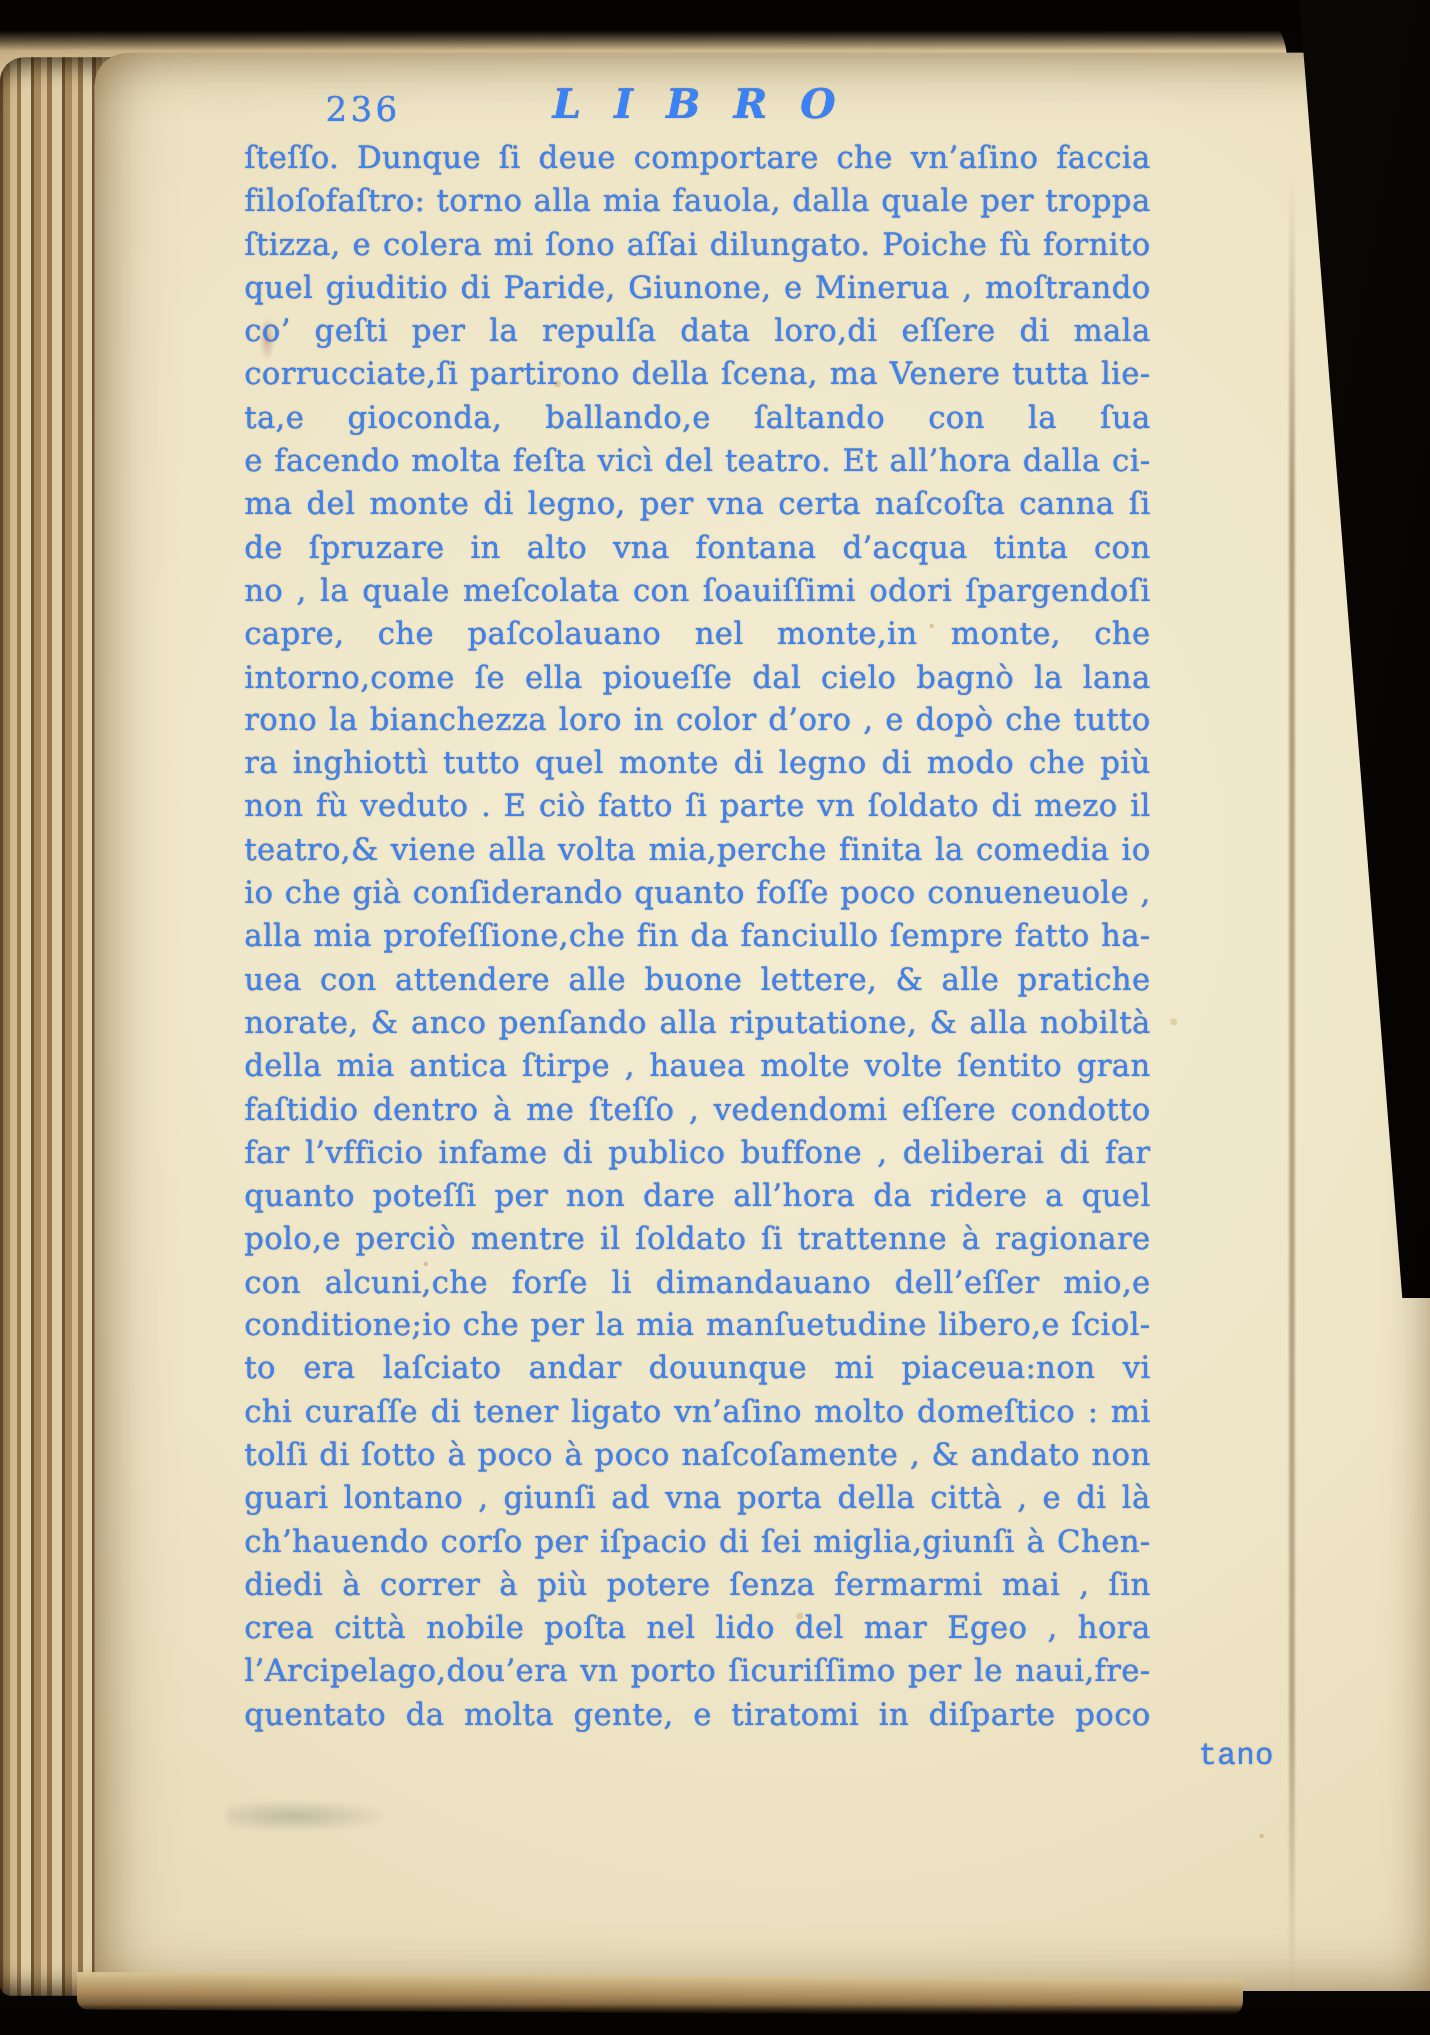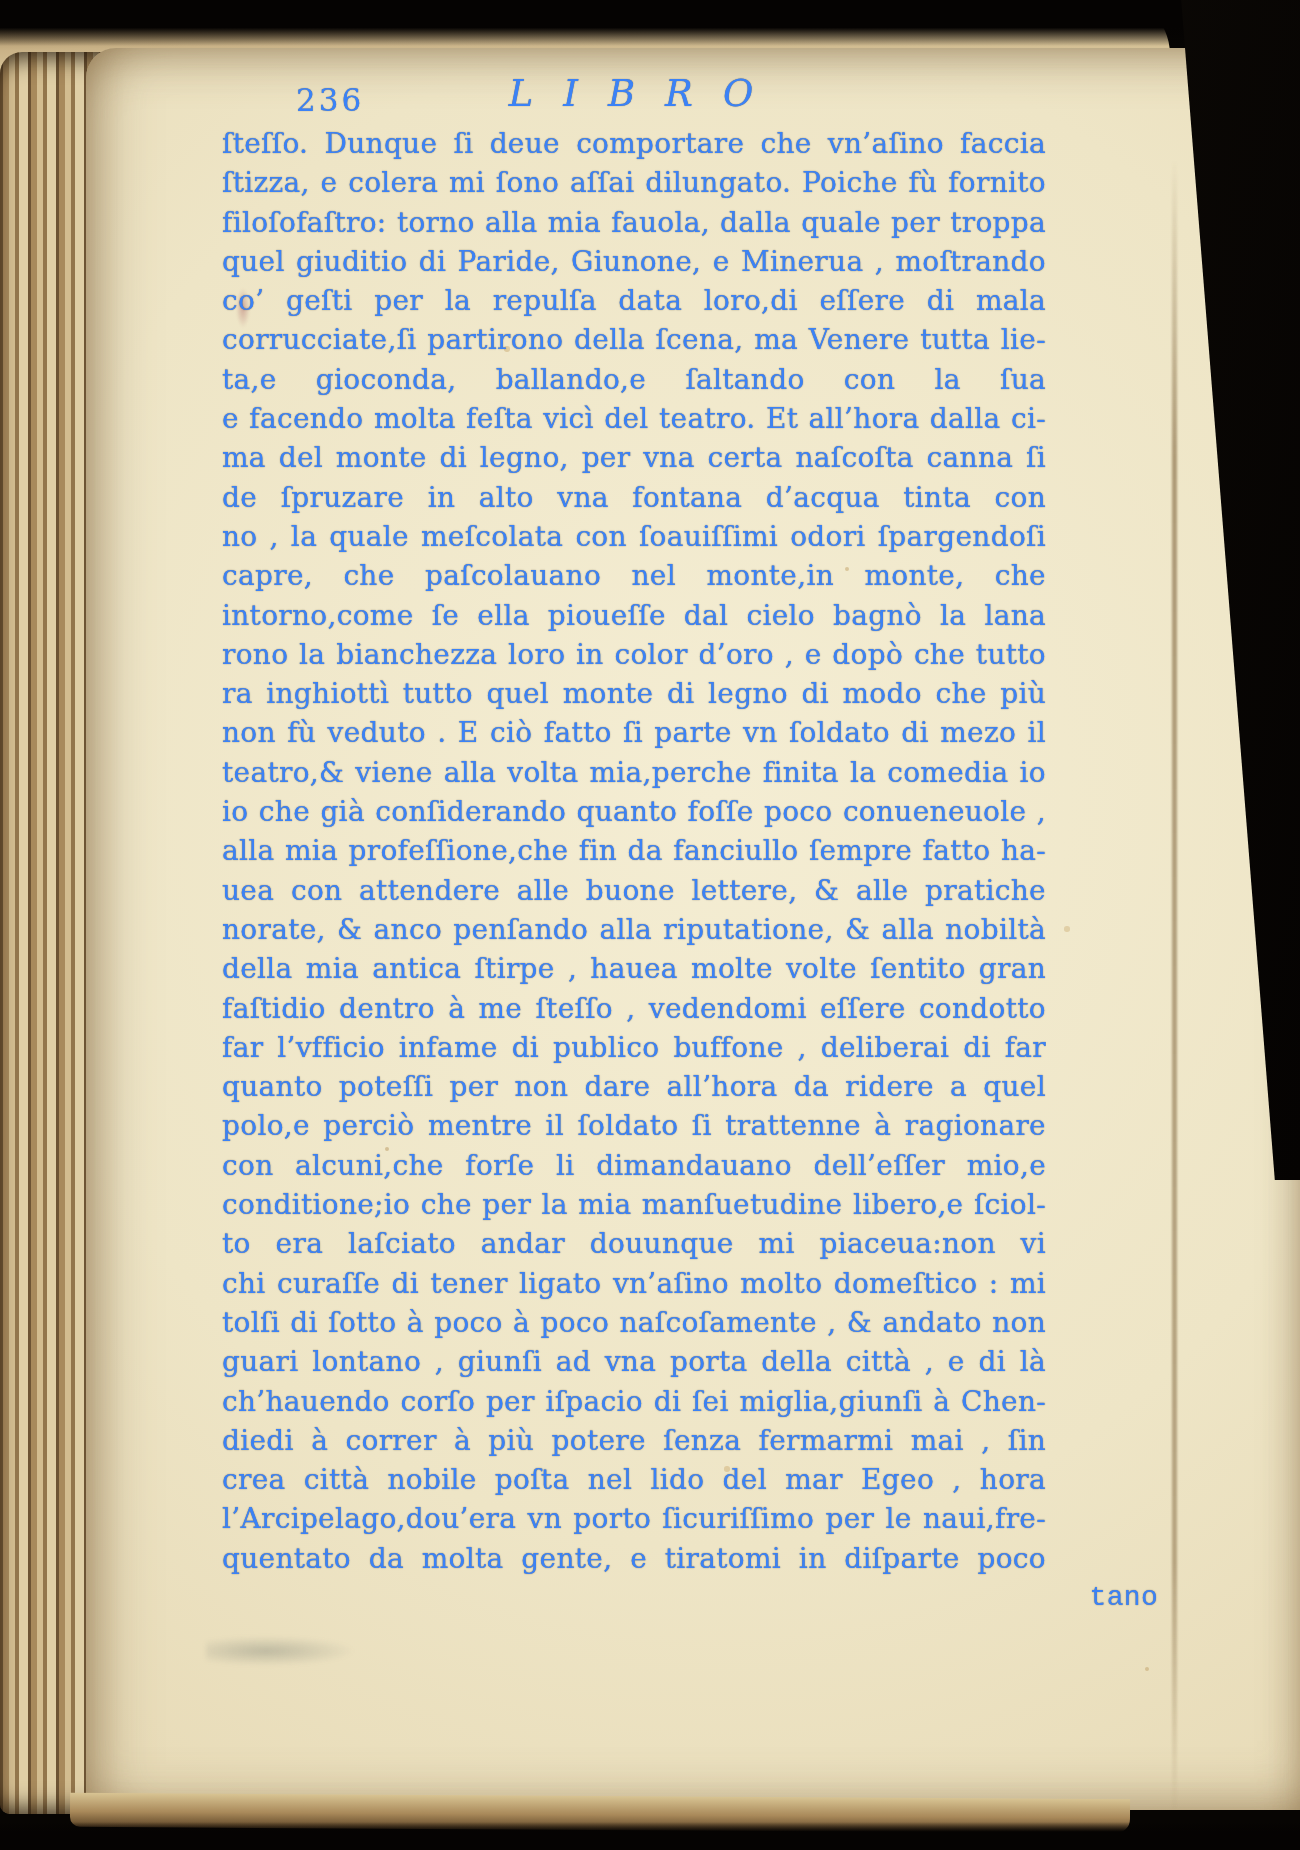--- a/index.html
+++ b/index.html
@@ -82,21 +82,21 @@
   
   .print{position:absolute;left:86px;top:48px;width:1214px;height:1762px;color:#3b82f6;}
   .folio{
     position:absolute;left:210px;top:34px;
     font-size:31px;letter-spacing:3px;
     text-shadow:0 0 1px rgba(40,30,15,.55);
   }
   .running-head{
     position:absolute;left:130px;top:24px;width:830px;
     text-align:center;
-    font-size:37px;font-weight:normal;font-style:italic;
+    font-size:37px;font-weight:bold;font-style:italic;
     letter-spacing:30px;text-indent:30px;
     text-shadow:0 0 1px rgba(40,30,15,.6);
   }
   .textblock{
     position:absolute;left:136px;top:76px;width:824px;
     font-size:28px;line-height:39.3px;
     letter-spacing:.3px;word-spacing:1px;
     text-shadow:0 0 1.2px rgba(45,35,18,.65);
   }
   .line{
@@ -144,22 +144,22 @@
   <div class="ghost"></div>
   <div class="ghost2"></div>
 </div>
 
 <div class="print">
   <div class="folio">236</div>
   <div class="running-head">LIBRO</div>
   <div class="textblock">
     <div>
         <div class="line">ſteſſo. Dunque ſi deue comportare che vn’aſino faccia del</div>
+        <div class="line">filoſofaſtro: torno alla mia fauola, dalla quale per troppa</div>
         <div class="line">ſtizza, e colera mi ſono aſſai dilungato. Poiche fù fornito</div>
-        <div class="line">filoſofaſtro: torno alla mia fauola, dalla quale per troppa</div>
         <div class="line">quel giuditio di Paride, Giunone, e Minerua , moſtrando</div>
         <div class="line">co’ geſti per la repulſa data loro,di eſſere di mala voglia,e</div>
         <div class="line">corrucciate,ſi partirono della ſcena, ma Venere tutta lie-</div>
         <div class="line">ta,e gioconda, ballando,e ſaltando con la ſua compagnia,</div>
         <div class="line">e facendo molta feſta vicì del teatro. Et all’hora dalla ci-</div>
         <div class="line">ma del monte di legno, per vna certa naſcoſta canna ſi vi-</div>
         <div class="line">de ſpruzare in alto vna fontana d’acqua tinta con zaffera-</div>
         <div class="line">no , la quale meſcolata con ſoauiſſimi odori ſpargendoſi</div>
         <div class="line">capre, che paſcolauano nel monte,in monte, che cambia-</div>
         <div class="line">intorno,come ſe ella pioueſſe dal cielo bagnò la lana delle</div>

